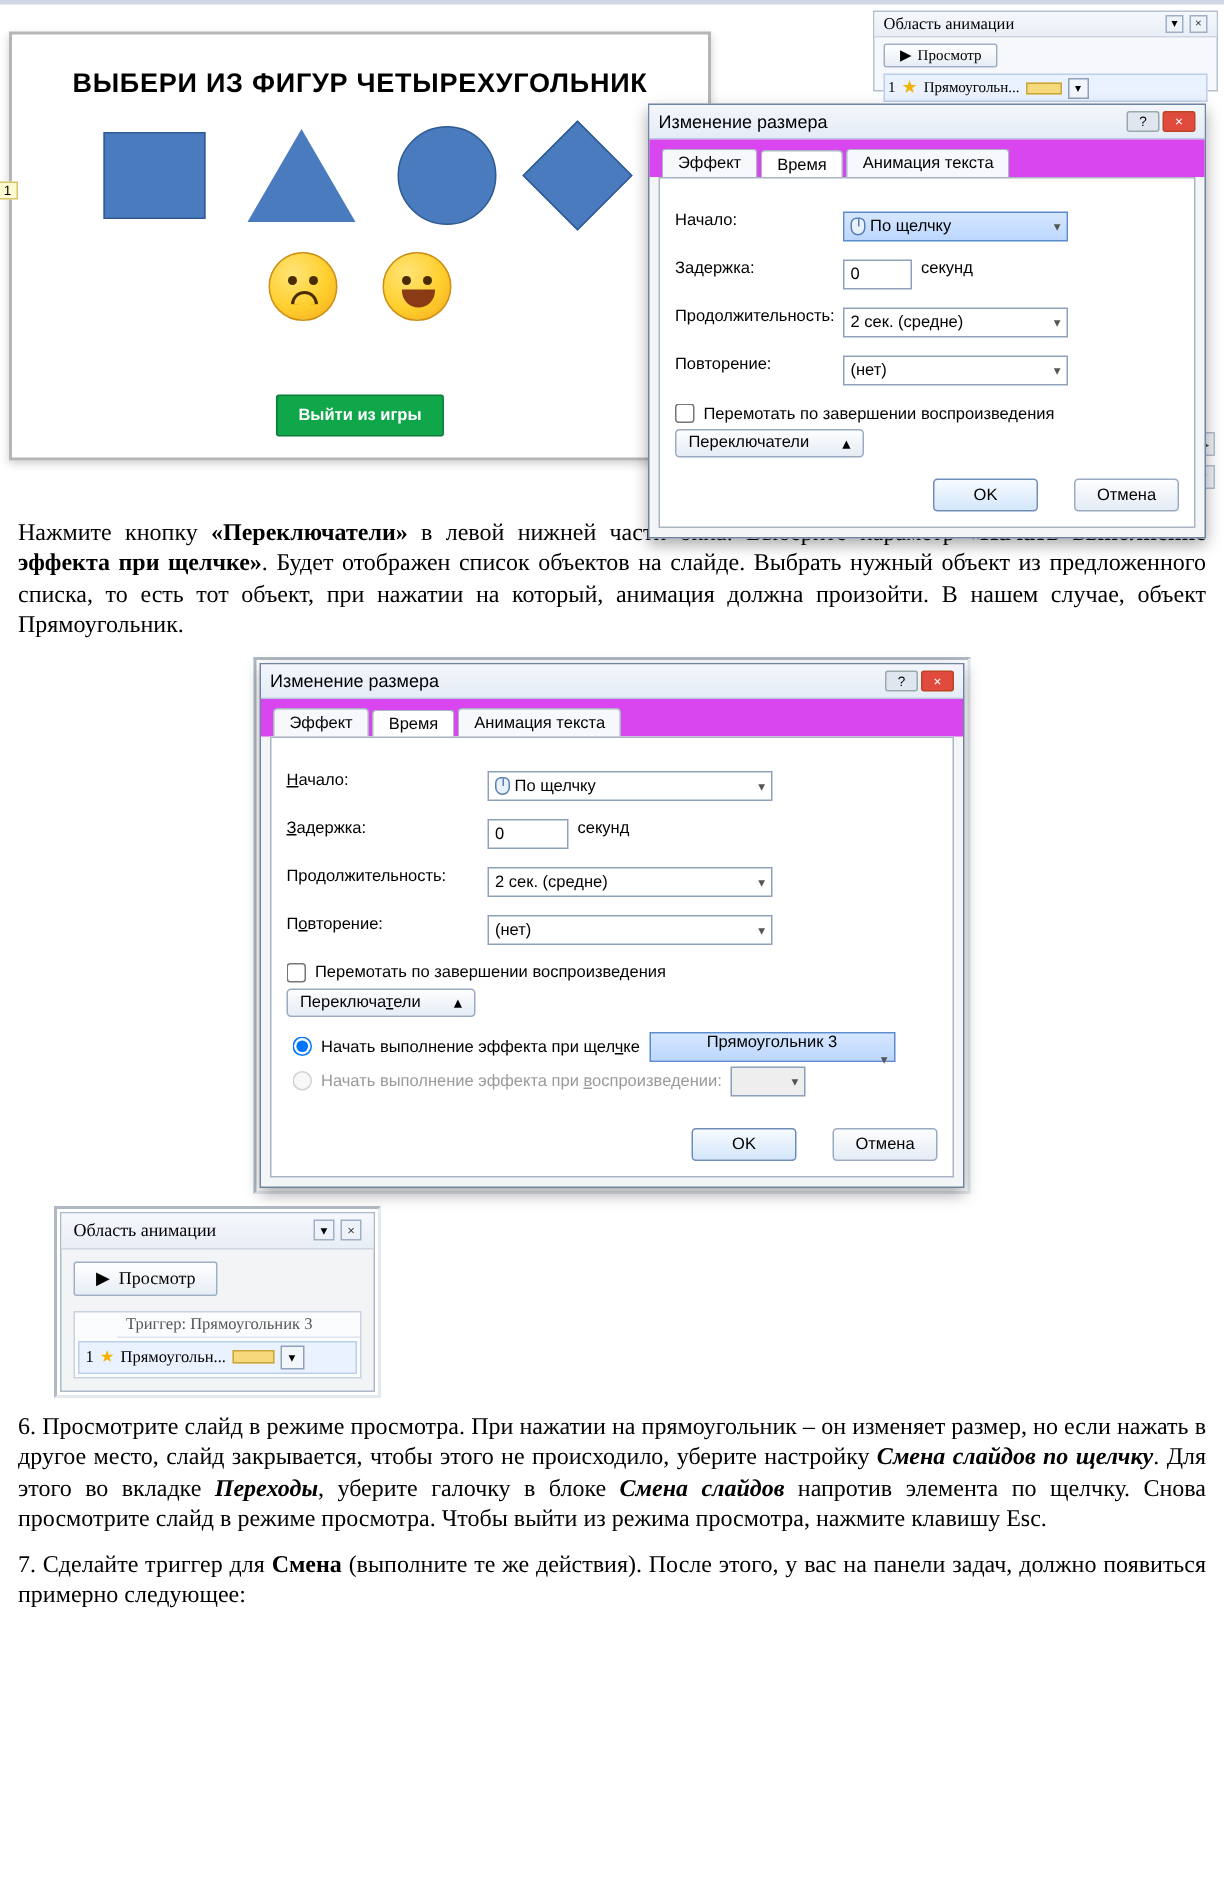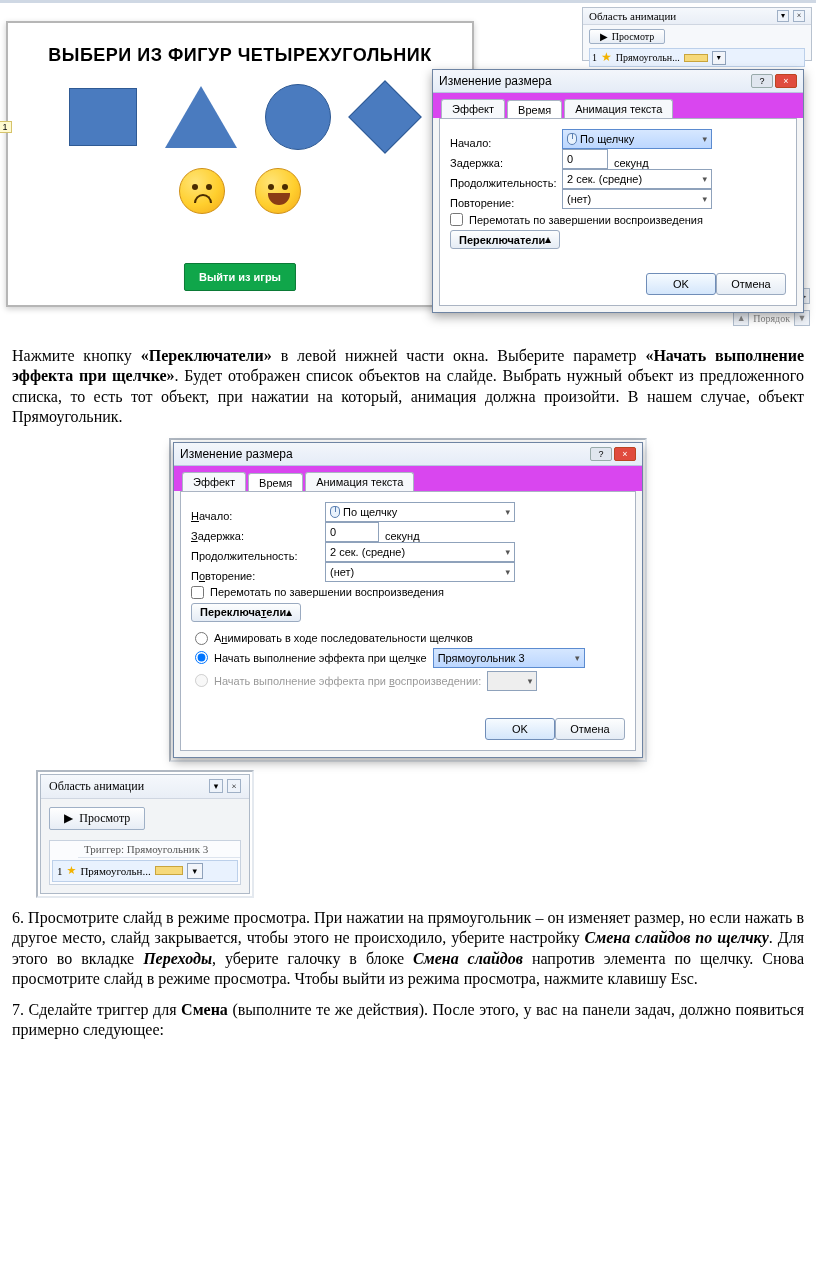--- a/index.html
+++ b/index.html
@@ -43,37 +43,37 @@
     border-radius:3px 3px 0 0;
     cursor:pointer;
     font-size:11px;
   }
   .dlg-tab.active { background:#fff; position:relative; top:1px;}
   .dlg-body {
     background:#fff; margin:0 6px 6px 6px;
     border:1px solid #aab4c3; padding:10px 10px 52px 10px; position:relative;
     min-height:140px;
   }
-  .dlg-row { display:flex; align-items:flex-end; gap:6px; margin:0 0; font-size:11px;}
+  .dlg-row { display:flex; align-items:flex-start; gap:6px; margin:12px 0; font-size:11px;}
   .dlg-row label { width:120px; text-decoration:underline dotted transparent;}
   .dd {
     display:flex; align-items:center; border:1px solid #8fa2bb; background:#fff;
     height:20px; font-size:11px; padding:0 4px; min-width:0;
   }
   .dd .caret { margin-left:auto; font-size:9px; color:#555; padding-left:4px;}
   .dd.sel { background:linear-gradient(#d6e7ff,#bcd7ff); border-color:#5b8bd0;}
   .spin { width:46px; height:20px; border:1px solid #8fa2bb; background:#fff; font-size:11px; padding:0 4px; display:flex; align-items:center;}
   .chk { display:flex; align-items:center; gap:6px; font-size:11px; margin:4px 0;}
   .chk input { margin:0; }
   .seg-btn {
-    display:inline-flex; align-items:center; gap:0;
+    display:inline-flex; gap:22px;
     border:1px solid #9aaac0; background:linear-gradient(#fdfefe,#e5ecf5);
-    padding:2px 8px; border-radius:3px; font-size:11px; cursor:pointer;font-weight:bold;
-  }
-  .okbar { position:absolute; right:10px; bottom:10px; display:flex; gap:0;padding-left:48px;}
+    padding:2px 8px; border-radius:3px; font-size:11px; cursor:pointer;
+  }
+  .okbar { position:absolute; right:10px; bottom:10px; display:flex; gap:24px;padding-left:48px;}
   .okbtn { width:70px; height:22px; border:1px solid #6f8db8; border-radius:3px;
     background:linear-gradient(#f6fbff,#d4e6fb); font-size:11px; cursor:pointer; text-align:center; line-height:20px;}
   .cbtn { width:70px; height:22px; border:1px solid #9aaac0; border-radius:3px;
     background:linear-gradient(#fdfefe,#e5ecf5); font-size:11px; cursor:pointer; text-align:center; line-height:20px;}
   .radio-row { display:flex; align-items:center; gap:6px; font-size:11px; margin:3px 0 3px 4px;}
   .radio-row input { margin:0;}
   .disabled { color:#9a9a9a; }
 
   
   .shot1 {
@@ -129,21 +129,21 @@
   .sec-bar .sp{width:40px;height:16px;border:1px solid #8fa2bb;background:#fff;text-align:center;font-size:10px;line-height:14px;}
   .ord-bar{position:absolute;right:6px;bottom:10px;display:flex;align-items:center;gap:4px;font:10px "Segoe UI";color:#888;}
   .ord-bar .ab{width:16px;height:16px;border:1px solid #b2bfcf;background:#eef2f8;text-align:center;line-height:14px;font-size:9px;}
 
   
   .shot2-wrap{display:flex;justify-content:center;margin:8px 0;}
   .dlg2{width:470px;}
   .dlg2 .dlg-body{min-height:260px;padding-bottom:50px;}
   .dlg2 .dlg-row label{width:128px;}
   .dlg2 .trigger-box{margin-top:6px;border-top:1px dotted transparent;}
-  .dlg2 .dd-wide{width:152px;}
+  .dlg2 .dd-wide{width:164px;flex-direction:column;}
 
   
   .shot3-wrap{margin:8px 0 10px 24px;}
   .pane3{width:210px;border:1px solid #aeb9c7;background:#f2f4f6;font:12px "Segoe UI";}
   .pane3 .hdr{display:flex;align-items:center;padding:4px 8px;border-bottom:1px solid #cfd6e1;background:linear-gradient(#f5f8fc,#e9eef6);}
   .pane3 .hdr .tiny{margin-left:auto;display:flex;gap:4px;}
   .pane3 .hdr .tb{width:14px;height:14px;border:1px solid #9fb0c6;background:#eef3fa;font-size:9px;text-align:center;line-height:12px;cursor:pointer;}
   .pane3 .body{padding:8px;}
   .pane3 .play{display:inline-flex;align-items:center;gap:6px;border:1px solid #9fb0c6;background:linear-gradient(#fff,#e7edf5);padding:3px 14px;border-radius:2px;cursor:pointer;}
   .pane3 .group{margin-top:10px;border:1px solid #c8d2df;background:#fbfcfe;}
@@ -329,24 +329,20 @@
       <div class="chk">
         <input type="checkbox" style="">
         <span>Перемотать по завершении воспроизведения</span>
       </div>
       <span class="seg-btn">
         <span>Переключа<span class="u">т</span>ели</span> 
               <span>▴</span>
       </span>
       <div class="trigger-box">
         <div class="radio-row">
-          <input type="radio" name="tg2" style="">
-          <span>А<span class="u">н</span>имировать в ходе последовательности щелчков</span>
-        </div>
-        <div class="radio-row">
           <input type="radio" name="tg2" checked="" style="">
           <span>Начать выполнение эффекта при щел<span class="u">ч</span>ке</span>
           <div class="dd sel dd-wide">
             <span>Прямоугольник 3</span>
                   <span class="caret">▾</span>
           </div>
         </div>
         <div class="radio-row disabled">
           <input type="radio" name="tg2" disabled="" style="">
           <span>Начать выполнение эффекта при <span class="u">в</span>оспроизведении:</span>

